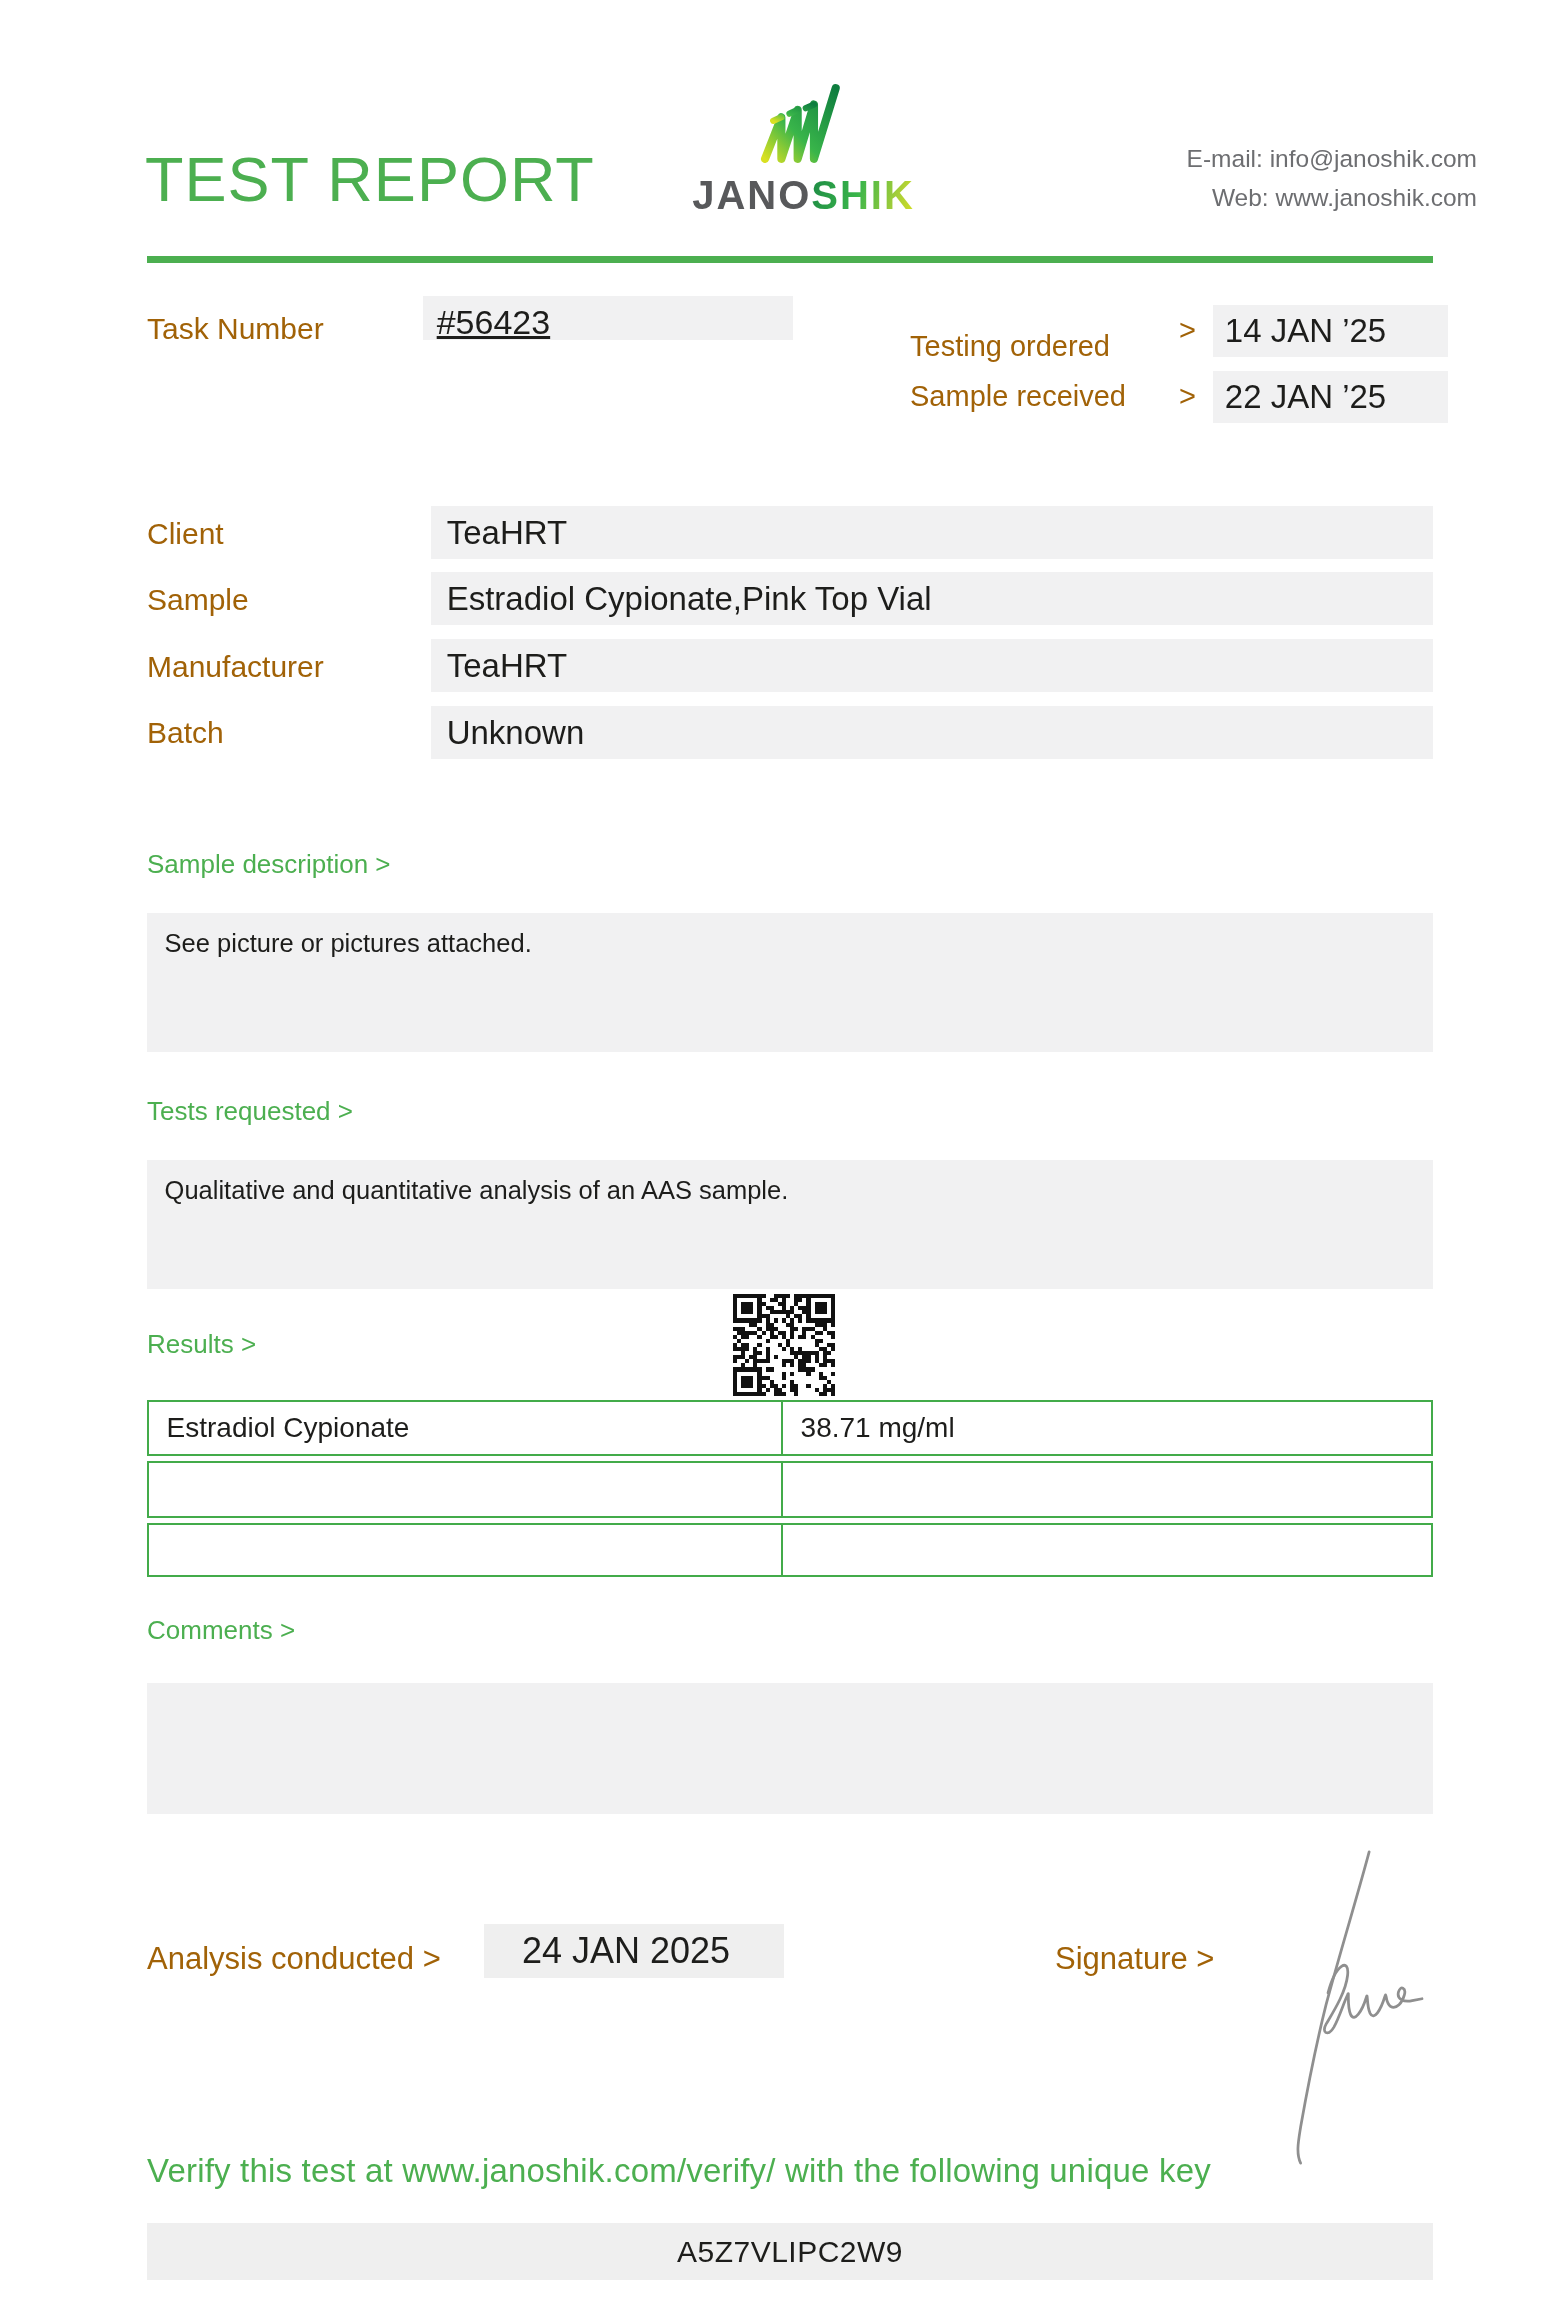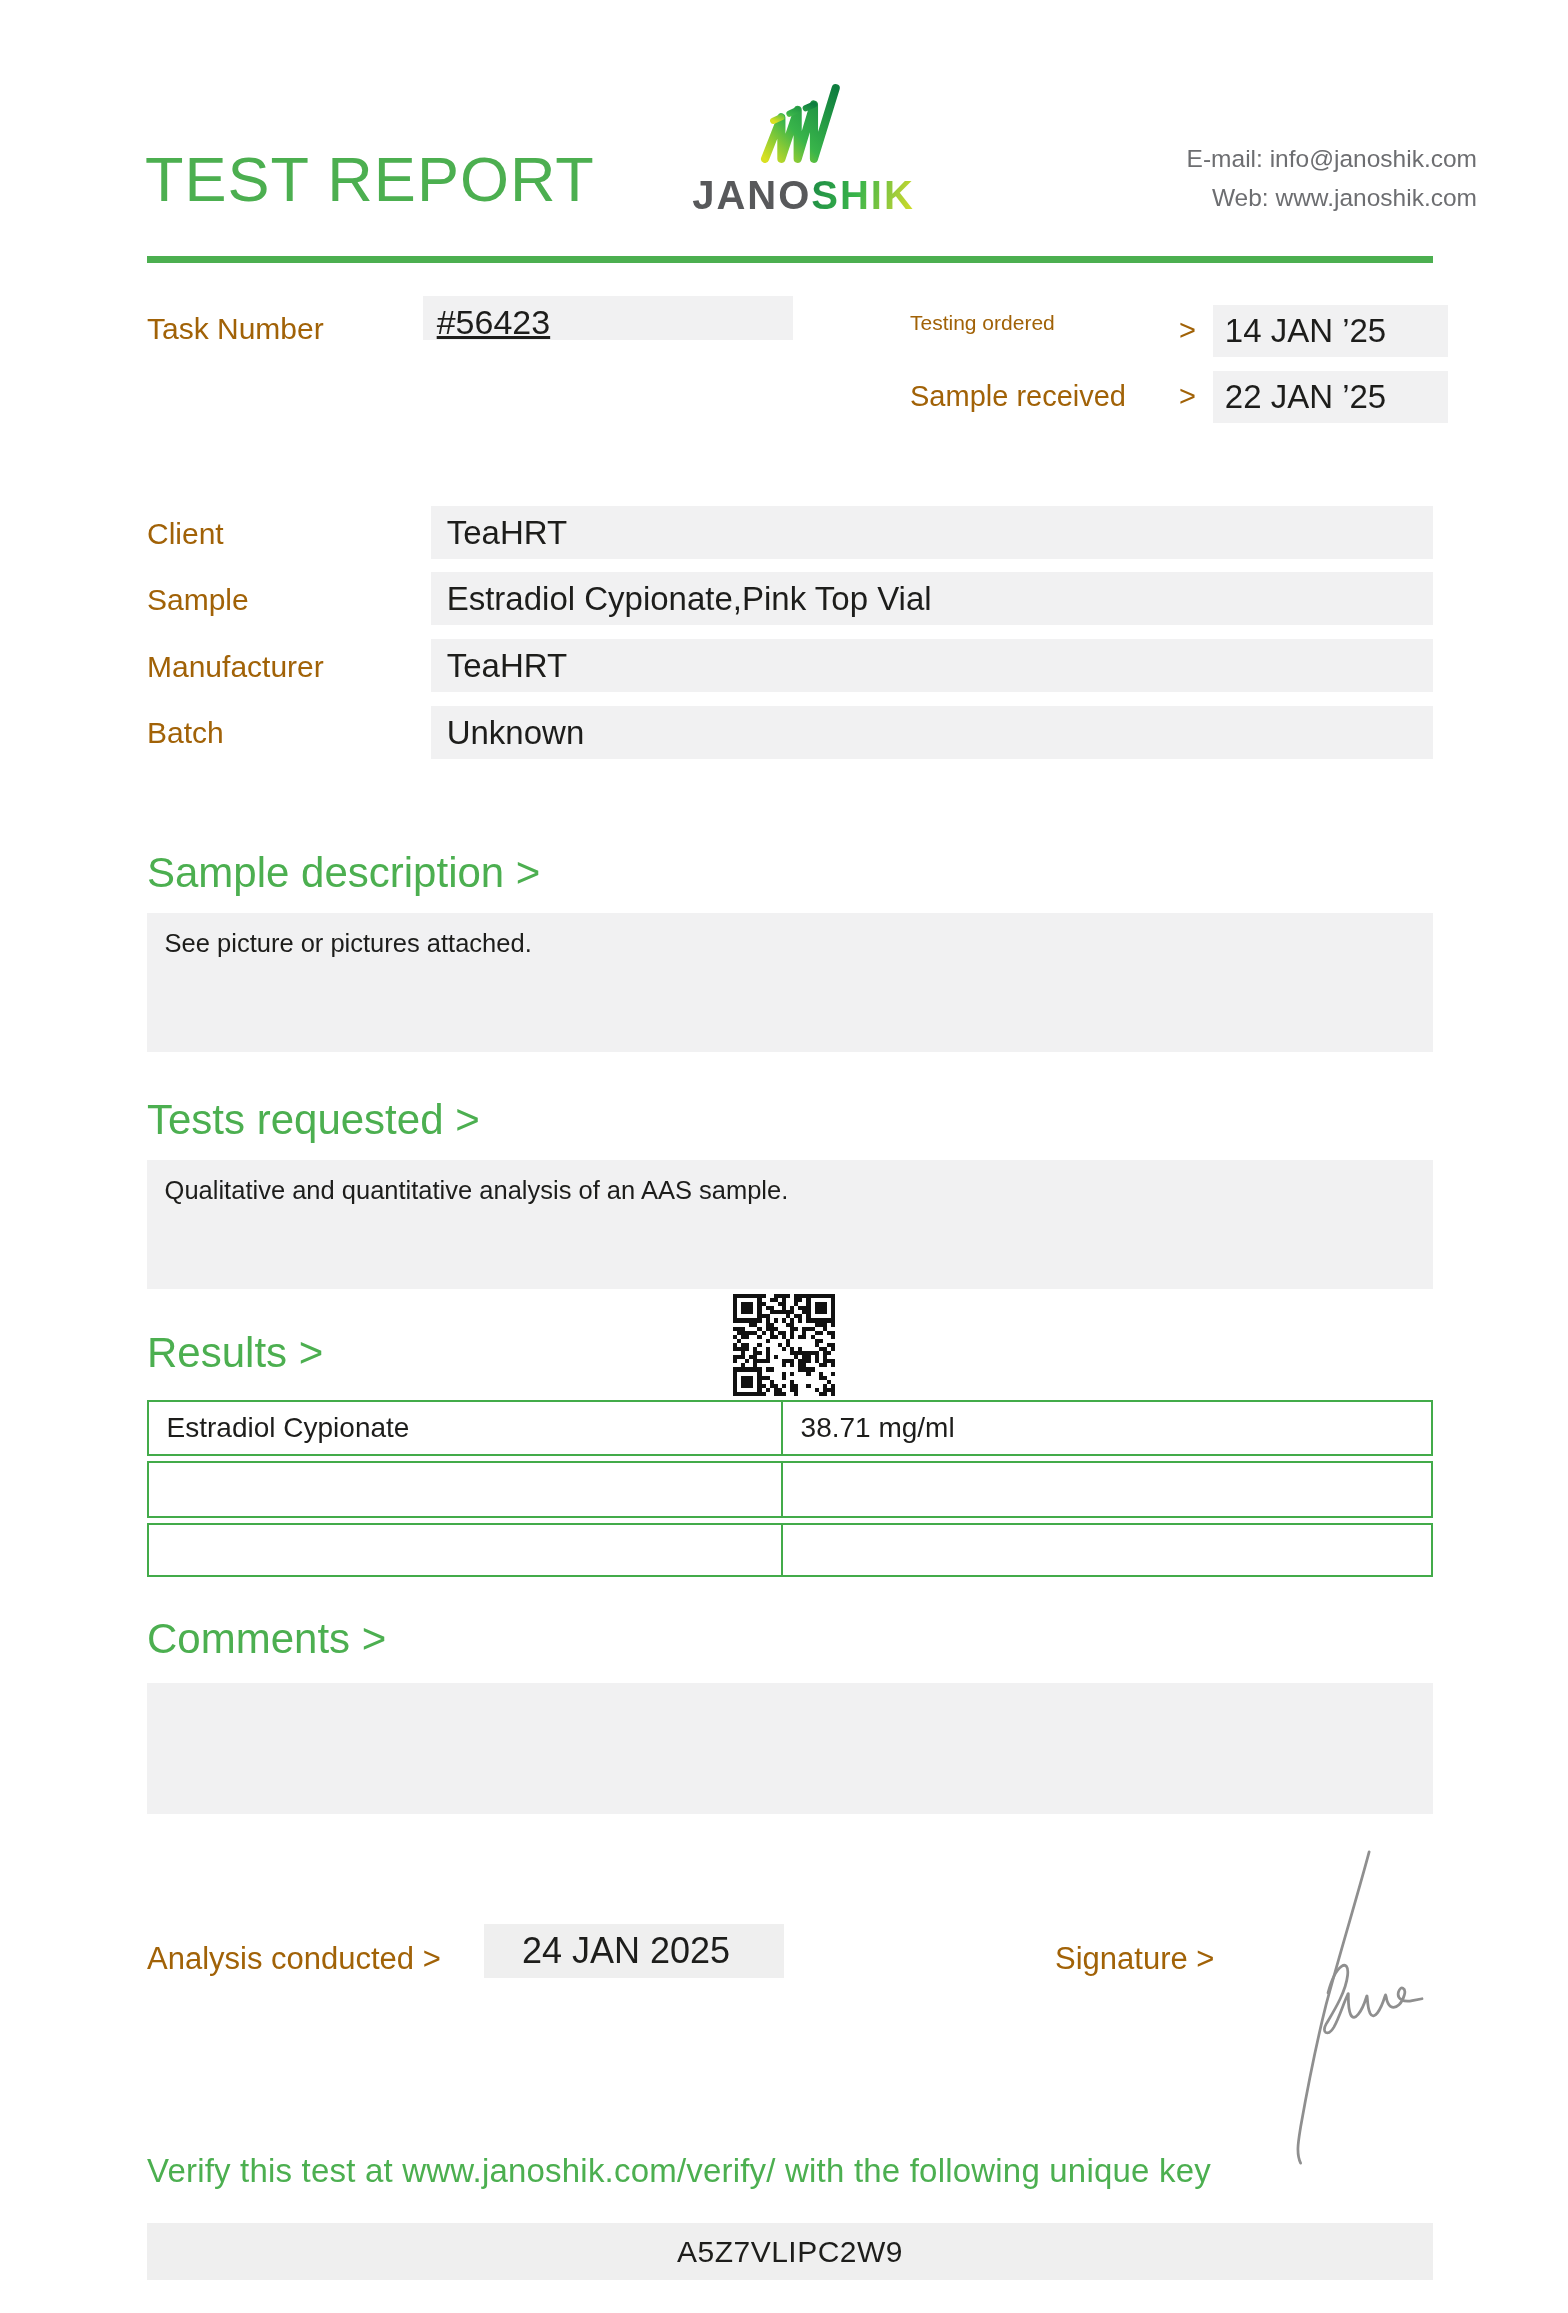--- a/index.html
+++ b/index.html
@@ -17,33 +17,33 @@
     .logo-shik{background:linear-gradient(105deg,#1d8a45 0%,#39b54a 45%,#a6ce39 80%,#d9e021 100%);
       -webkit-background-clip:text;background-clip:text;color:transparent;}
   }
   .contact{right:91px;top:139px;text-align:right;font-size:24.5px;line-height:39px;color:#6d6e71;white-space:nowrap;}
   .rule{left:147px;top:256px;width:1286px;height:6.9px;background:#4CAF50;}
   
   .field-label{font-size:30px;color:#a16207;white-space:nowrap;}
   .task-label{left:147px;top:312px;}
   .task-box{left:423px;top:296px;width:370px;height:44px;text-decoration:underline;}
   .task-box span{font-size:34px;line-height:52px;padding-left:13.7px;display:block;}
-  .to-label{left:910px;top:311px;font-size:21px;}
+  .to-label{left:910px;top:330px;font-size:29px;}
   .to-arrow{left:1179px;top:314px;font-size:29px;}
   .to-box{left:1213px;top:305px;width:235px;height:52px;}
   .sr-label{left:910px;top:380px;font-size:29px;}
   .sr-arrow{left:1179px;top:380px;font-size:29px;}
   .sr-box{left:1213px;top:371px;width:235px;height:52px;}
   .date-box span{font-size:33px;line-height:52px;padding-left:11.8px;display:block;}
   
   .info-label{left:147px;font-size:30px;}
   .info-bar{left:431px;width:1002px;height:53px;}
   .info-bar span{font-size:33px;line-height:53px;padding-left:15.7px;display:block;white-space:nowrap;}
   
-  .sec-head{left:147px;font-size:42px;color:#4CAF50;white-space:nowrap;}
+  .sec-head{left:147px;font-size:26px;color:#4CAF50;white-space:nowrap;}
   .sec-box{left:147px;width:1286px;}
   .sec-box p{margin:0;padding:15.7px 17.6px;font-size:25.5px;}
   
   .rtable{left:147px;top:1400px;width:1286px;}
   .rrow{display:grid;grid-template-columns:632px 1fr;border:2.9px solid #43AB4A;background:#fff;margin-bottom:4.9px;box-sizing:border-box;}
   .rcell{font-size:28px;display:flex;align-items:center;padding-left:17.6px;box-sizing:border-box;}
   .rcell.val{border-left:2.9px solid #43AB4A;}
   .rrow1{height:56px;}.rrow2{height:57px;}.rrow3{height:54px;}
   
   .analysis-label{left:147px;top:1941px;font-size:31px;}

